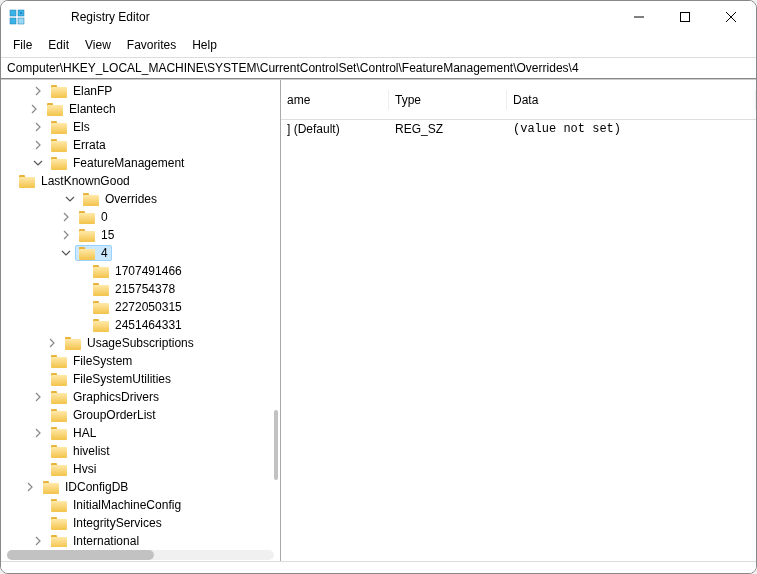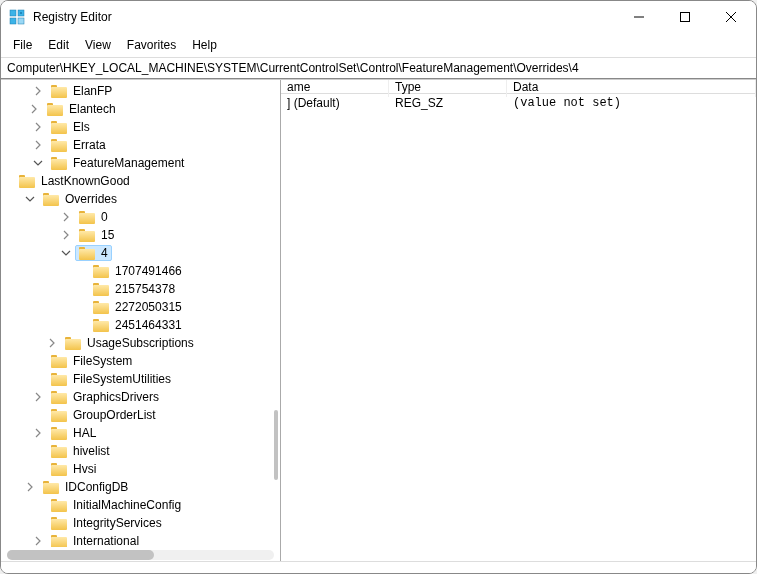--- a/index.html
+++ b/index.html
@@ -1,41 +1,41 @@
 <!DOCTYPE html>
 <html><head>
 <meta charset="utf-8">
 <style>
 * { box-sizing: border-box; margin: 0; padding: 0; font-family: "Segoe UI", Tahoma, sans-serif; font-size: 12px; }
 body { background: #f0f0f0; width: 757px; height: 574px; overflow: hidden; }
 .window { width: 757px; height: 574px; background: #fff; border: 1px solid #888; border-radius: 8px; display: flex; flex-direction: column; overflow: hidden; }
 .titlebar { height: 32px; display: flex; align-items: center; padding: 0 2px 0 8px; background: #fff; }
 .titlebar .app-icon { width: 16px; height: 16px; margin-right: 8px; display:flex; align-items:center; justify-content:center;}
-.titlebar .title { flex: 1; font-size: 12px; }
+.titlebar .title { flex: 1; font-size: 12px; margin-left: 38px; }
 .winbtns { display: flex; }
 .winbtn { width: 46px; height: 32px; display: flex; align-items: center; justify-content: center; cursor: default; }
 .menubar { height: 24px; display: flex; align-items: center; padding: 0 4px; background: #fff; }
 .menu-item { padding: 3px 8px; cursor: default; }
 .addressbar { height: 22px; border-top: 1px solid #ddd; border-bottom: 1px solid #888; padding: 2px 6px; background: #fff; display:flex; align-items:center; }
 .addressbar .path { white-space: nowrap; overflow: hidden; }
 .content { flex: 1; display: flex; overflow: hidden; border-top:1px solid #ccc;}
 .tree-pane { width: 280px; border-right: 1px solid #aaa; overflow: hidden; position: relative; background:#fff; }
 .tree-scroll { position:absolute; top:0; left:0; right:0; bottom:14px; overflow-x:hidden; overflow-y:hidden; }
 .tree { padding: 2px 0; }
 .tree-row { display: flex; align-items: center; height: 18px; white-space: nowrap; cursor: default; padding-right:6px;}
 .tree-row.selected .label-wrap { background: #cce8ff; border:1px solid #99d1ff; padding:0 1px; border-radius:2px;}
 .label-wrap { display:inline-flex; align-items:center; padding:0 2px;}
 .twist { width: 14px; text-align: center; color: #666; font-size: 10px; user-select:none; display:inline-block;}
 .twist.empty { visibility: hidden; }
 .folder-icon { width: 16px; height: 13px; margin: 0 4px 0 2px; position:relative; flex-shrink:0;}
 .folder-icon::before { content:""; position:absolute; left:0; top:0; width:6px; height:3px; background:#e8b33a; border-radius:1px 1px 0 0;}
 .folder-icon::after { content:""; position:absolute; left:0; top:2px; width:16px; height:11px; background:linear-gradient(#ffe9a8,#f3c34b); border-radius:1px;}
 .tree-label { padding: 0 2px; }
 .values-pane { flex: 1; background: #fff; display:flex; flex-direction:column; overflow:hidden;}
-.col-headers { height: 14px; display: flex; align-items:center; border-bottom: 1px solid #ddd; background:#fff;}
+.col-headers { height: 40px; display: flex; align-items:center; border-bottom: 1px solid #ddd; background:#fff;}
 .col { padding: 3px 6px; border-right: 1px solid #eee; font-weight:400; color:#000;}
 .col.name { width: 108px; }
 .col.type { width: 118px; }
 .col.data { flex:1; }
 .value-row { display:flex; height:18px; align-items:center;}
 .value-row .cell { padding: 1px 6px; }
 .value-row .cell.name { width:108px; display:flex; align-items:center; gap:4px;}
 .value-row .cell.type { width:118px; }
 .value-row .cell.data { flex:1;font-family:Liberation Mono, monospace; }
 .hscroll { position:absolute; bottom:0; left:6px; right:6px; height:12px; display:flex; align-items:center;}
@@ -153,21 +153,21 @@
                 <span class="tree-label">FeatureManagement</span>
               </span>
             </div>
             <div class="tree-row" style="">
               <span class="twist empty">&nbsp;</span>
               <span class="label-wrap">
                 <span class="folder-icon"></span>
                 <span class="tree-label">LastKnownGood</span>
               </span>
             </div>
-            <div class="tree-row" style="padding-left: 24px;">
+            <div class="tree-row" style="padding-left: 64px;">
               <span class="twist">
                 <svg width="10" height="10">
                   <path d="M1 3 L5 7 L9 3" fill="none" stroke="#555" stroke-width="1.2"></path>
                 </svg>
               </span>
               <span class="label-wrap">
                 <span class="folder-icon"></span>
                 <span class="tree-label">Overrides</span>
               </span>
             </div>

